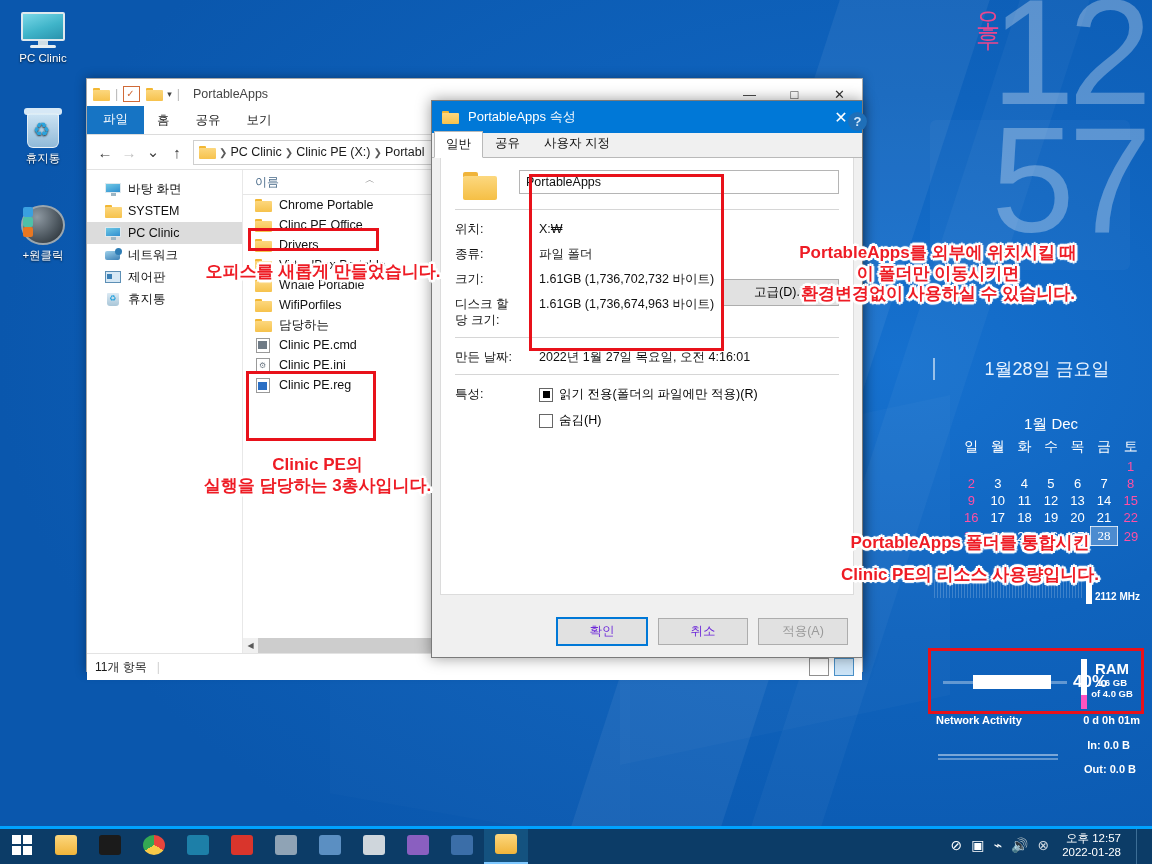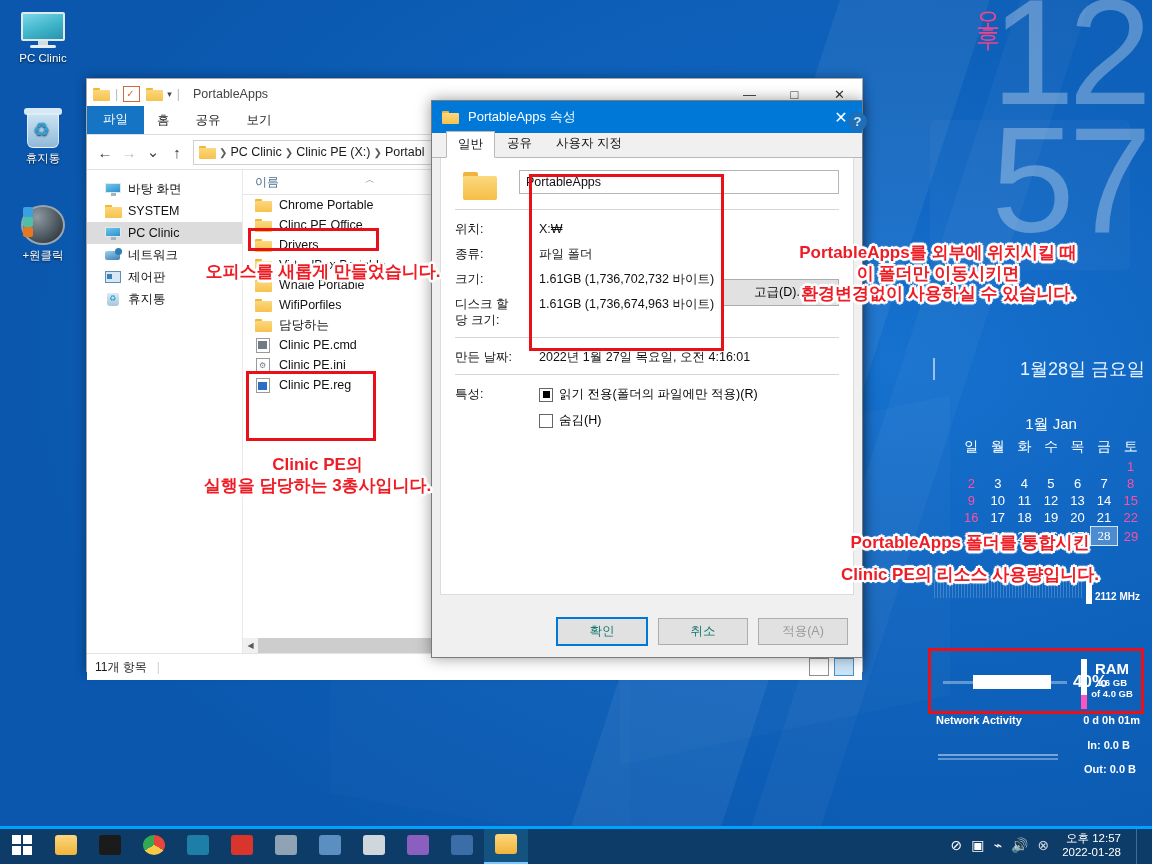--- a/index.html
+++ b/index.html
@@ -43,21 +43,21 @@
       border:2px solid #9aa6ae;box-sizing:border-box;
       display:flex;align-items:center;justify-content:center;gap:2px;}
   .ico-orb i{display:block;width:10px;height:10px;border-radius:2px;}
   
   #bigclock{position:absolute;right:6px;top:-12px;font-size:150px;line-height:128px;
       color:rgba(255,255,255,.30);font-weight:400;letter-spacing:-6px;text-align:right;
       font-family:"Liberation Sans",sans-serif;}
   #bigclock .ampm{position:absolute;right:146px;top:22px;font-size:24px;letter-spacing:0;
       color:#e9478f;line-height:19px;}
   
-  #dateline{position:absolute;right:7px;top:358px;width:212px;text-align:right;
+  #dateline{position:absolute;right:7px;top:358px;width:212px;text-align:center;
       color:#e9f3ff;font-size:18px;padding-left:14px;box-sizing:border-box;
       border-left:2px solid rgba(255,255,255,.55);line-height:22px;}
   #calendar{position:absolute;right:8px;top:415px;width:186px;color:#fff;font-size:13px;
       text-align:center;}
   #calendar .cmon{font-size:15px;margin-bottom:3px;color:#fff;}
   #calendar table{width:100%;border-collapse:collapse;}
   #calendar td,#calendar th{padding:1px 0;font-weight:400;font-size:13px;width:14.28%;}
   #calendar th{font-size:14px;color:#fff;padding-bottom:2px;}
   .sun,.sat{color:#ff4fa3;}
   .today{background:rgba(255,255,255,.25);border:1px solid rgba(255,255,255,.8);font-family:Liberation Serif, serif;}
@@ -129,21 +129,21 @@
   #exp-status .viewicons{margin-left:auto;display:flex;gap:5px;align-items:center;}
   .vbtn{width:18px;height:16px;border:1px solid #8f8f8f;background:#fff;}
   .vbtn.act{background:#cce4f7;border-color:#4a90c7;}
   
   #props{position:absolute;left:431px;top:100px;width:430px;height:556px;
       background:#f0f0f0;border:1px solid #7a7a7a;box-shadow:0 0 14px rgba(0,0,0,.4);font-size:12.5px;}
   #props-title{height:32px;background:#0078d7;display:flex;align-items:center;padding-left:10px;color:#fff;}
   #props-title .ttxt{margin-left:9px;font-size:13px;}
   #props-title .cls{margin-left:auto;width:42px;height:32px;display:flex;align-items:center;
       justify-content:center;font-size:16px;color:#fff;}
-  #props-tabs{display:flex;align-items:flex-end;height:24px;padding-left:14px;background:#f0f0f0;
+  #props-tabs{display:flex;align-items:flex-end;height:24px;padding-left:2px;background:#f0f0f0;
       border-bottom:1px solid #b9b9b9;}
   #props-tabs .ptab{padding:4px 11px;font-size:12.5px;color:#111;border:1px solid transparent;}
   #props-tabs .ptab.sel{background:#fff;border:1px solid #b9b9b9;border-bottom-color:#fff;
       position:relative;top:1px;}
   #props-page{margin:0 8px;height:437px;background:#fff;border:1px solid #dcdcdc;
       border-top:none;position:relative;padding:12px 14px 0;box-sizing:border-box;}
   .p-row{display:flex;margin-bottom:9px;}
   .p-lab{width:84px;flex:none;color:#111;font-size:12.5px;line-height:16px;}
   .p-val{color:#111;font-size:12.5px;line-height:16px;}
   .p-hr{height:1px;background:#d6d6d6;margin:9px 0 11px;}
@@ -156,21 +156,21 @@
       background:linear-gradient(180deg,#fcd87f,#f5bf45);border-radius:2px;}
   .chkline{display:flex;align-items:center;margin-bottom:9px;font-size:12.5px;}
   .chk{width:12px;height:12px;border:1px solid #666;background:#fff;margin-right:6px;
       display:flex;align-items:center;justify-content:center;flex:none;}
   .chk.filled:after{content:"";width:7px;height:7px;background:#000;}
   #advbtn{position:absolute;right:14px;top:121px;width:115px;height:25px;background:#e1e1e1;
       border:1px solid #adadad;font-size:12.5px;display:flex;align-items:center;justify-content:center;}
   #props-btns{position:absolute;left:0;right:0;bottom:0;height:52px;display:flex;
       align-items:center;justify-content:flex-end;gap:10px;padding-right:14px;}
   .dbtn{width:88px;height:25px;border:1px solid #adadad;background:#e1e1e1;font-size:12.5px;
-      display:flex;align-items:center;justify-content:center;color:#0f766e;}
+      display:flex;align-items:center;justify-content:center;color:#6d28d9;}
   .dbtn.def{border:2px solid #0078d7;background:#e1e1e1;}
   .dbtn.dis{color:#9a9a9a;}
   #helpq{position:absolute;left:848px;top:112px;width:19px;height:19px;border-radius:50%;
       background:#1f6fb8;color:#cfe6fa;font-size:13px;display:flex;align-items:center;
       justify-content:center;font-weight:bold;}
   
   .redbox{position:absolute;border:3px solid #e8111a;box-sizing:border-box;pointer-events:none;}
   
   .anno{position:absolute;color:#ee1c25;font-weight:bold;text-align:center;line-height:1.22;
       font-family:"Liberation Sans",sans-serif;
@@ -226,21 +226,21 @@
 
   <div id="bigclock">
     <span class="ampm">오후</span>
     <div>12</div>
     <div>57</div>
   </div>
 
   <div id="dateline">1월28일  금요일</div>
 
   <div id="calendar">
-    <div class="cmon">1월 Jan</div>
+    <div class="cmon">1월 Dec</div>
     <table>
       <thead>
           <tr id="cal-head">
             <th class="sun">일</th>
             <th>월</th>
             <th>화</th>
             <th>수</th>
             <th>목</th>
             <th>금</th>
             <th class="sat">토</th>

